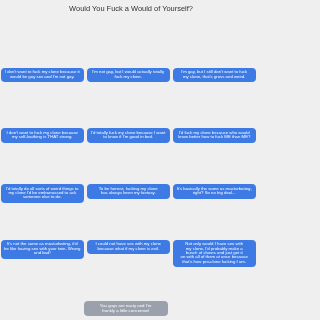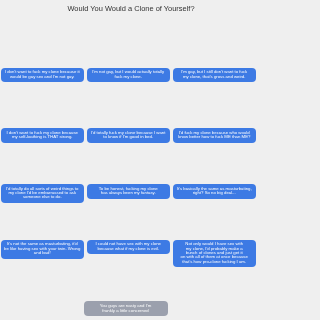--- a/index.html
+++ b/index.html
@@ -10,21 +10,21 @@
 .bub{width:82.7px;box-sizing:border-box;border-radius:4px;background:#3d7ae4;color:#fff;
  font-size:4.3px;line-height:4.3px;text-align:center;padding:2.9px 2px 3.3px;margin-right:3.3px;white-space:pre-line;}
 .bub:last-child{margin-right:0;}
 #gray{position:absolute;left:83.5px;top:301.2px;width:84px;box-sizing:border-box;border-radius:4px;
  background:#9ba0ad;color:#fff;font-size:4.3px;line-height:4.3px;text-align:center;padding:3.1px 5px;white-space:pre-line;}
 #r1{top:67.5px;} #r2{top:128.3px;} #r3{top:183.9px;} #r4{top:239.5px;}
 </style>
 </head>
 <body>
 
-<div id="title">Would You Would a Clone of Yourself?</div>
+<div id="title">Would You Fuck a Would of Yourself?</div>
 
 <div class="row" id="r1">
   <div class="bub">I don't want to fuck my clone because it
 would be gay sex and I'm not gay.</div>
   <div class="bub">I'm not gay, but I would actually totally
 fuck my clone.</div>
   <div class="bub">I'm gay, but I still don't want to fuck
 my clone, that's gross and weird.</div>
 </div>
 <div class="row" id="r2">

